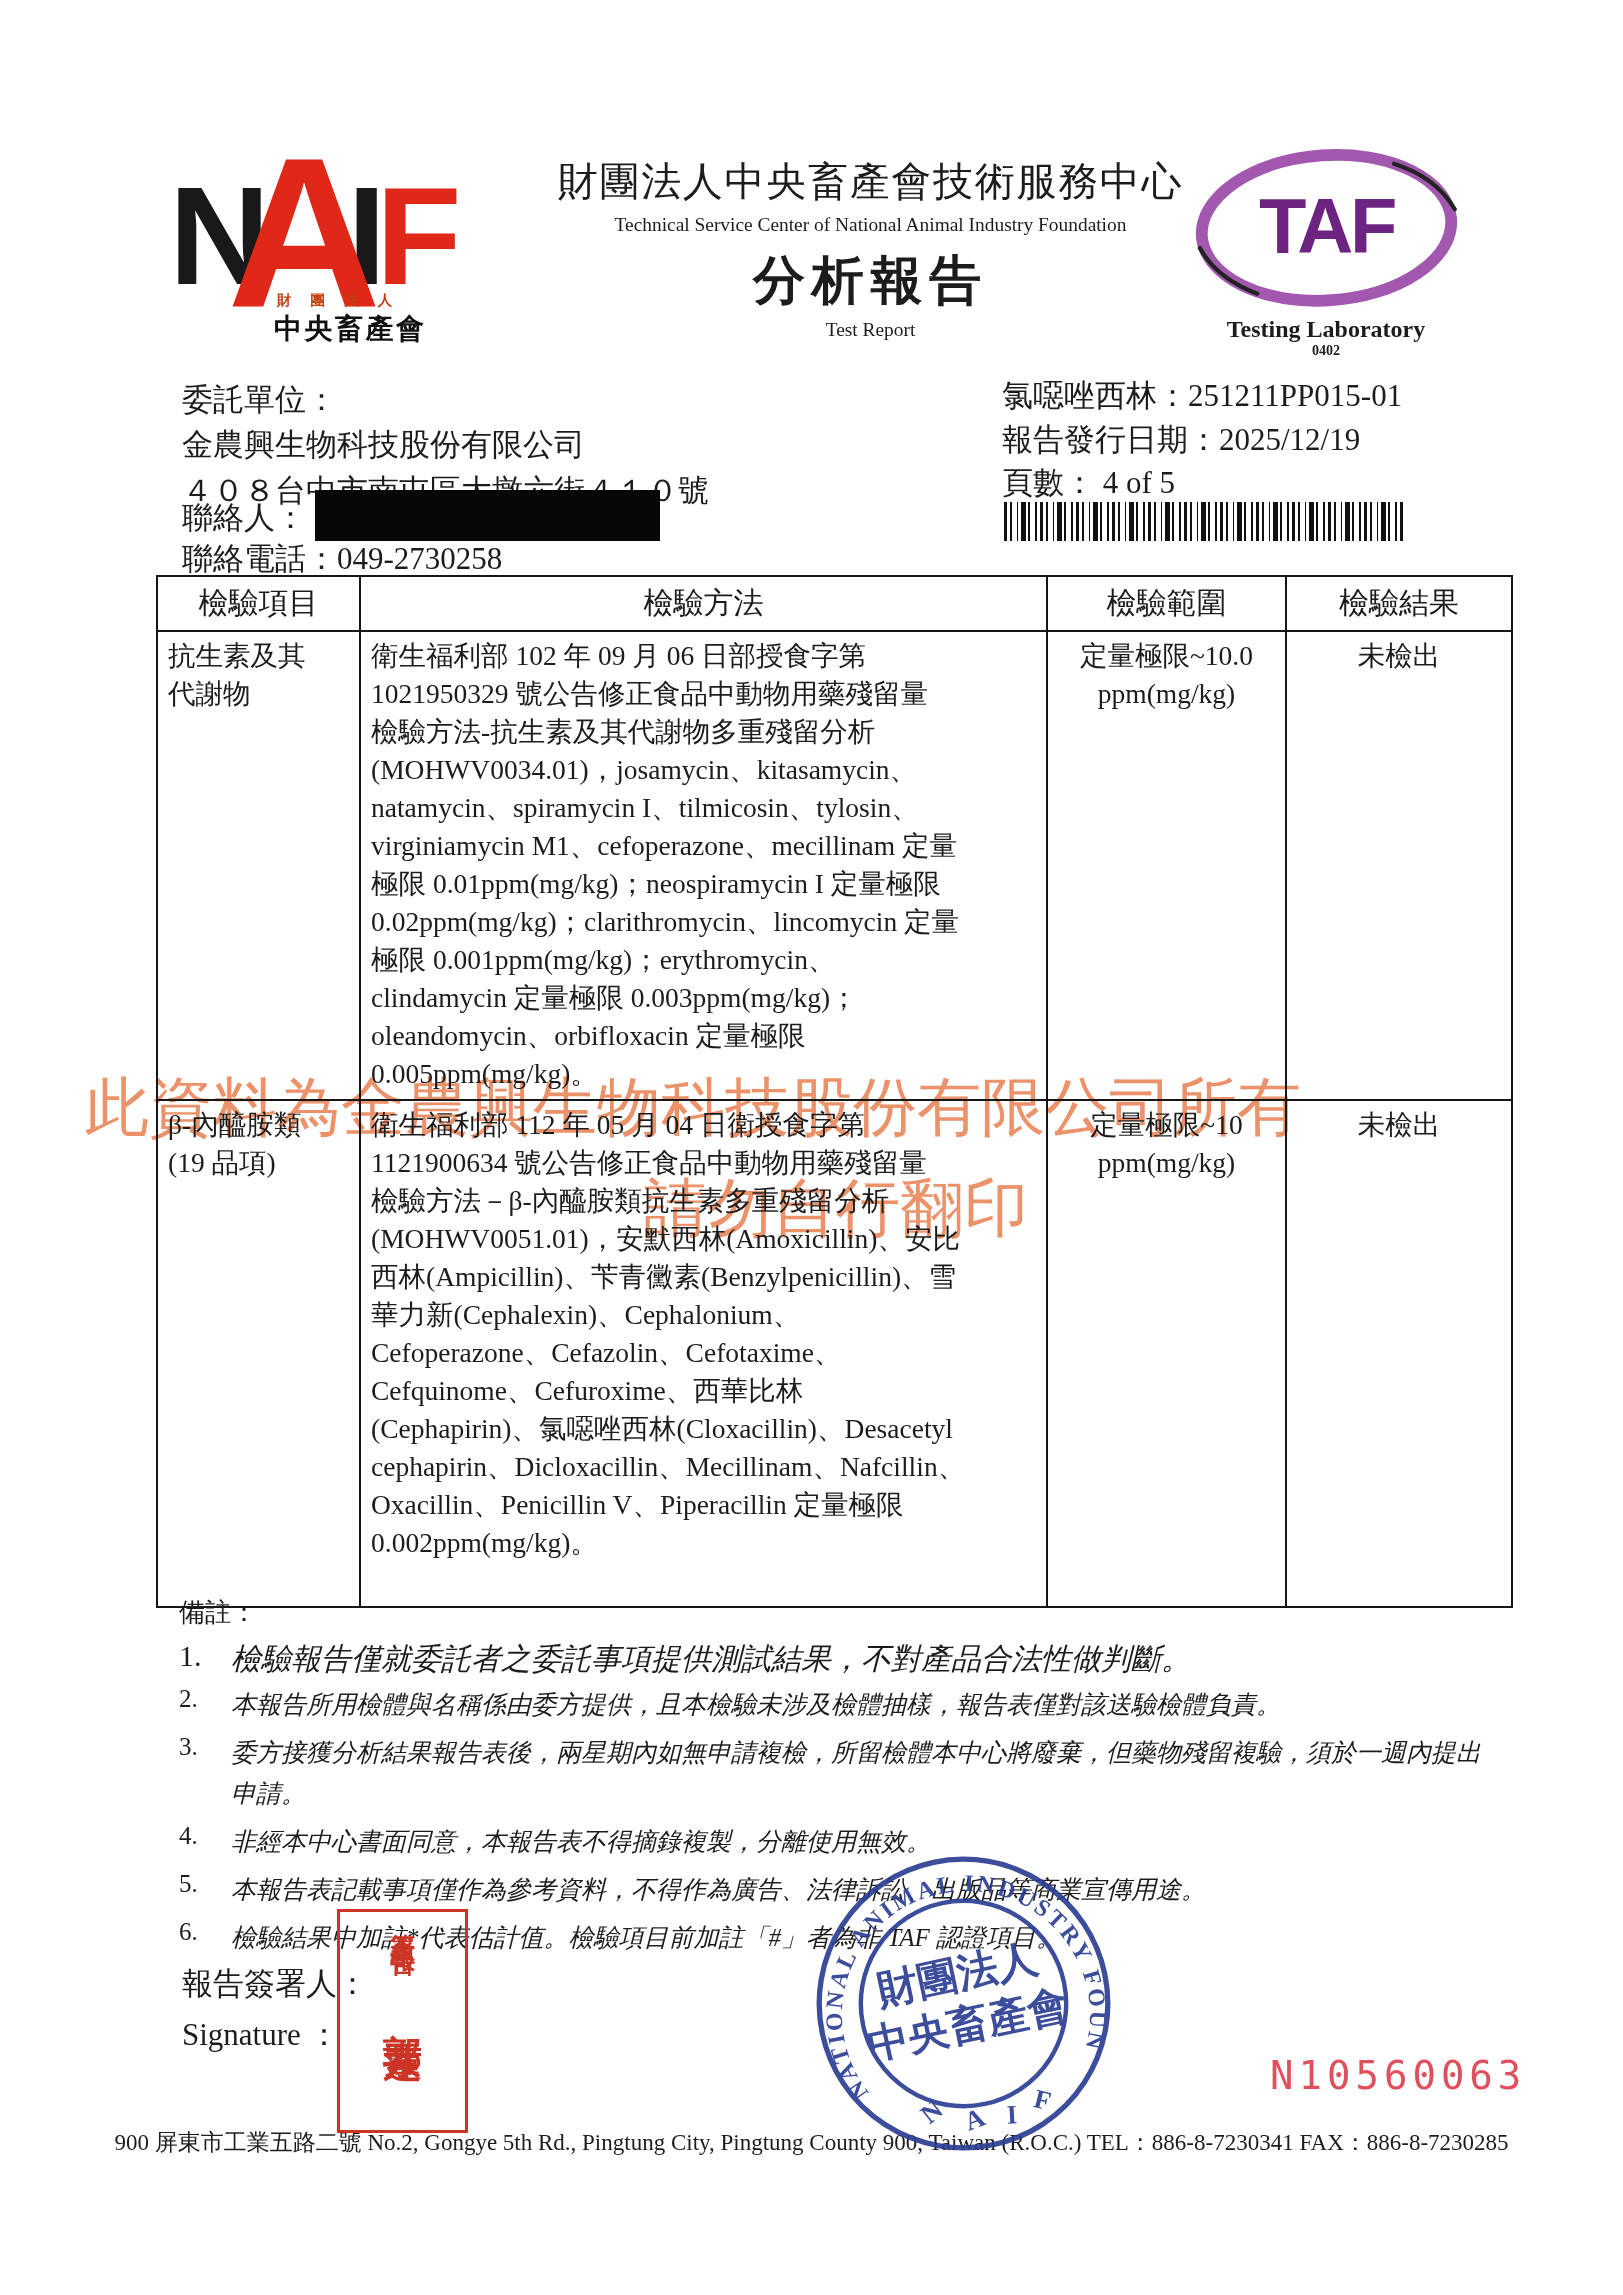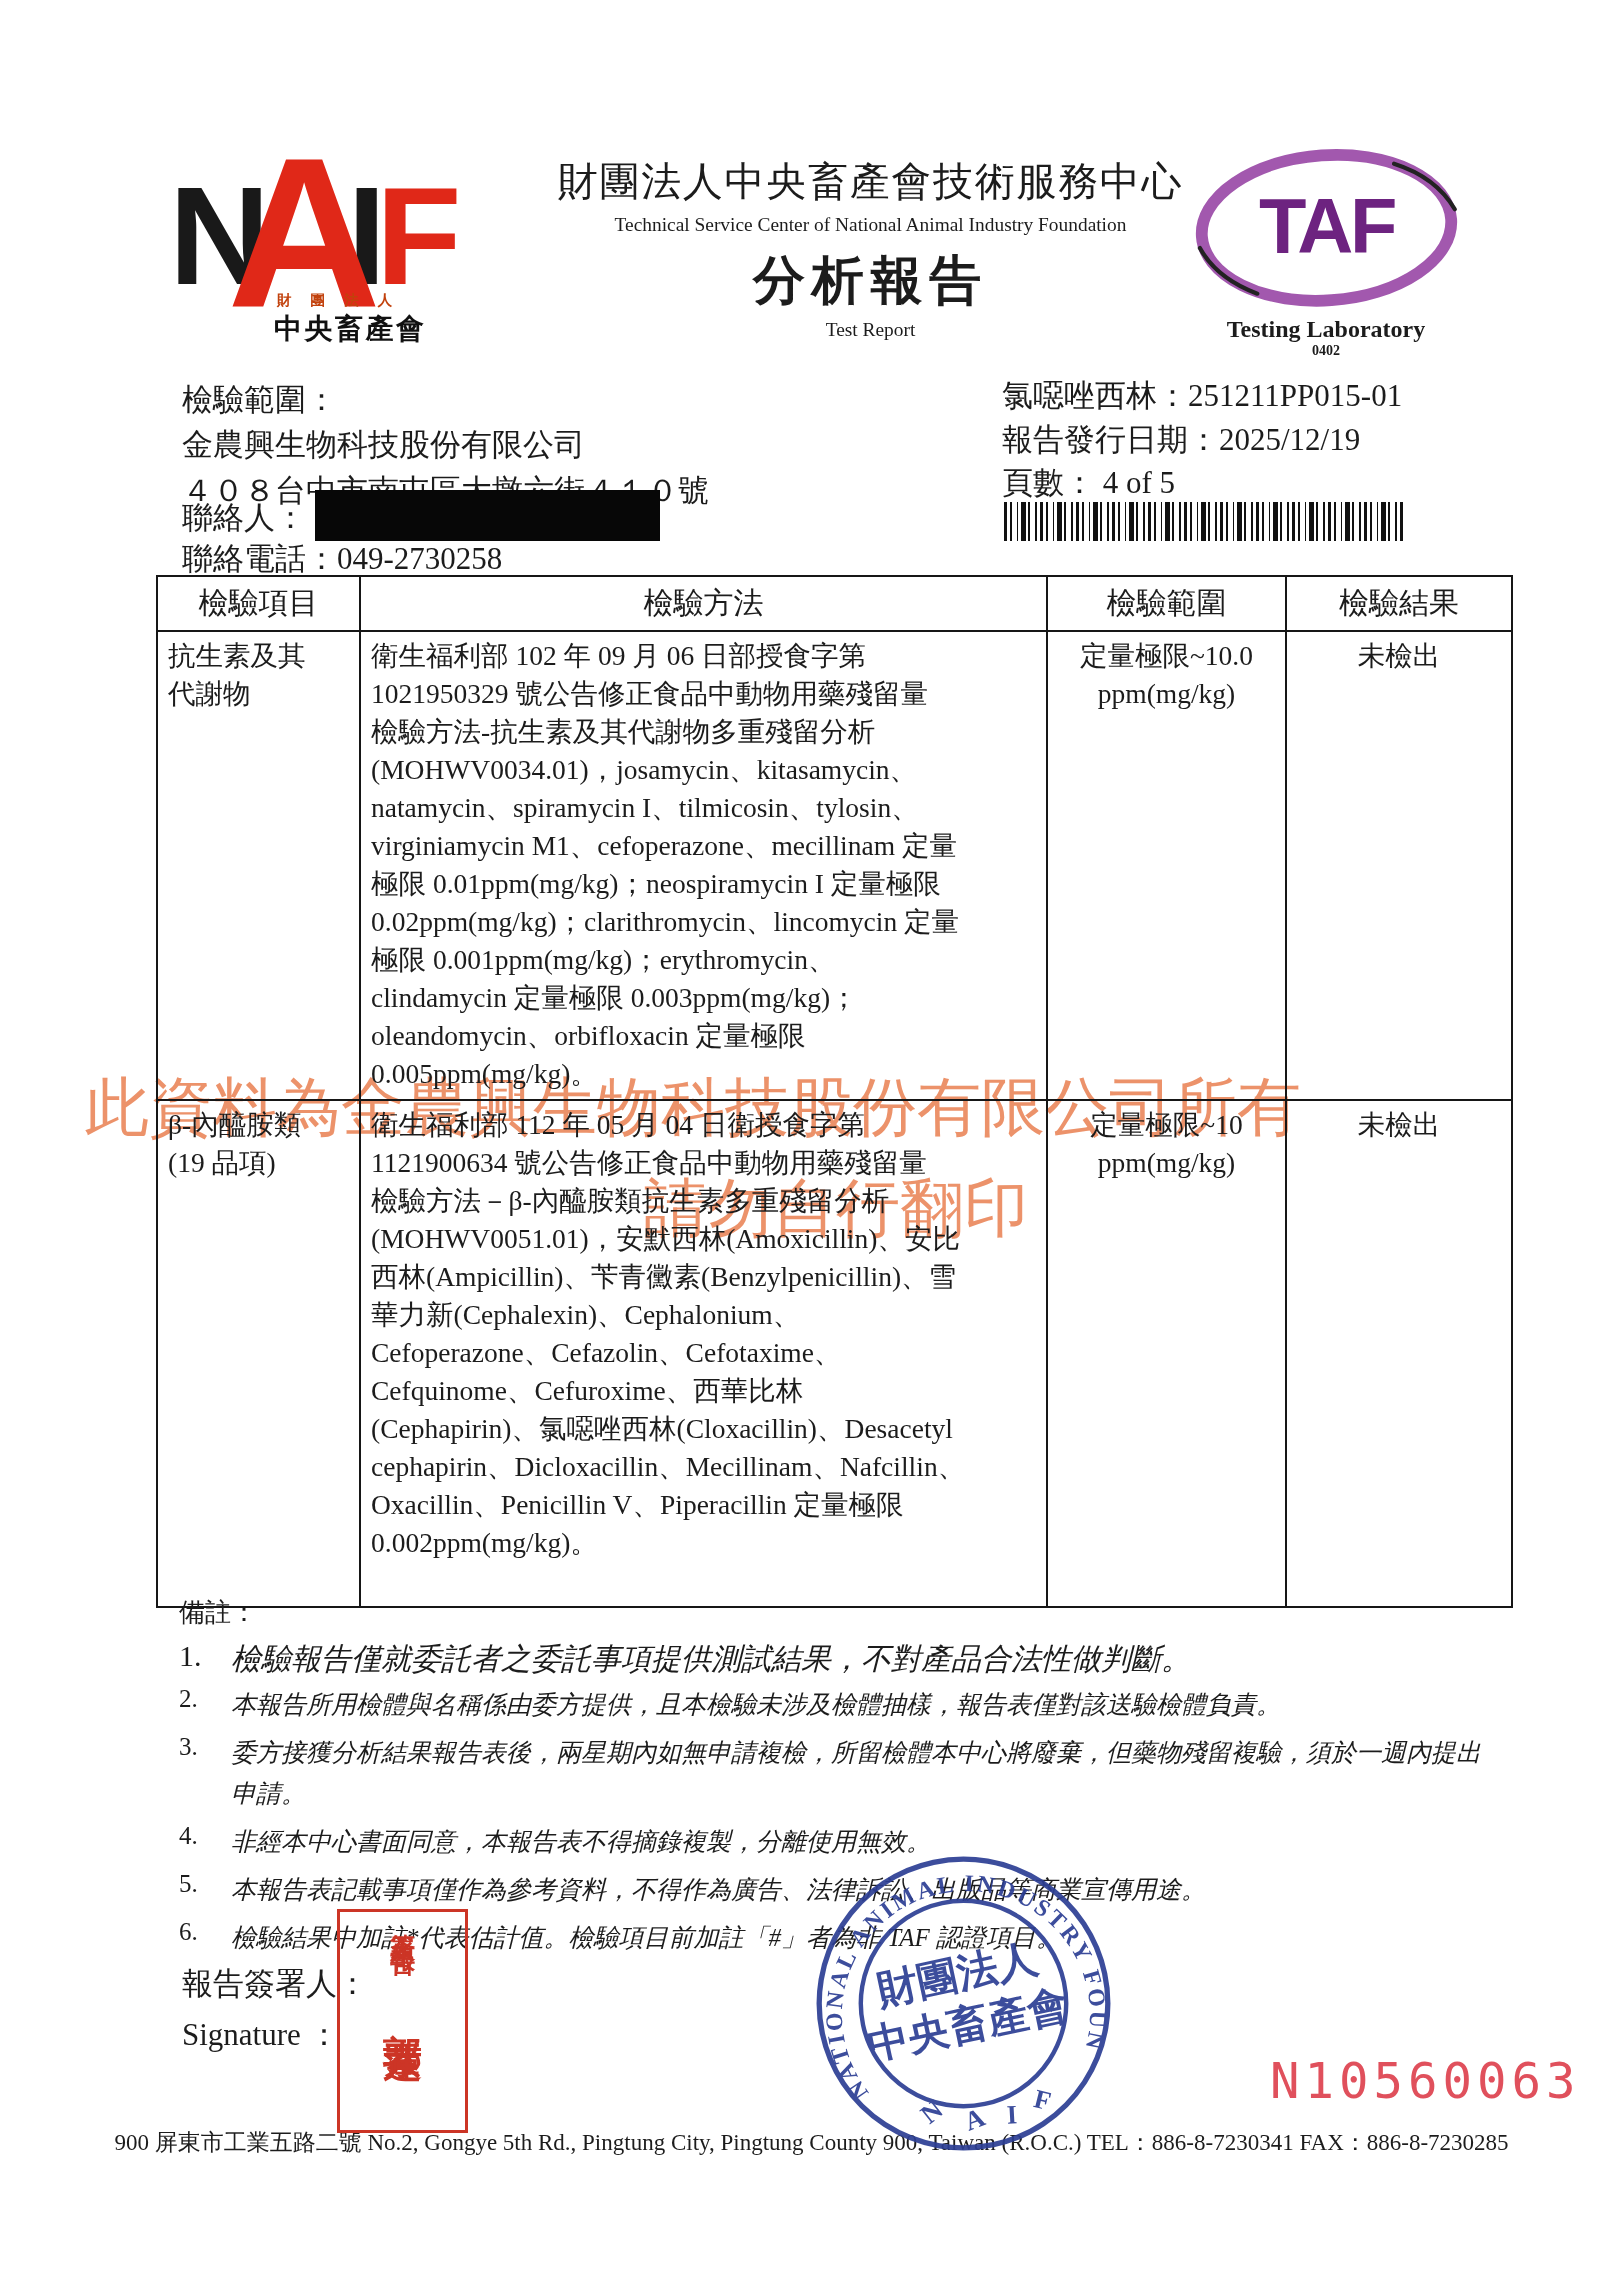--- a/index.html
+++ b/index.html
@@ -76,21 +76,21 @@
   .sig-en{left:182px;top:2014px;font-size:31px;}
   .seal{left:337px;top:1909px;width:125px;height:218px;border:3.4px solid #cc3526;color:#cc3526;
         display:flex;flex-direction:column;align-items:center;z-index:3;background:rgba(255,255,255,0);}
   .seal-top{writing-mode:vertical-rl;font-size:25px;font-weight:bold;line-height:1.1;letter-spacing:1.7px;height:85px;margin-top:1.7px;}
   .seal-name{writing-mode:vertical-rl;font-size:39px;font-weight:bold;letter-spacing:5px;margin-top:3.4px;}
 
   
   .org-stamp{left:813px;top:1853px;width:301px;height:301px;z-index:2;opacity:0.92;}
 
   
-  .serial{left:1270px;top:2053px;font-size:49px;color:#e0505c;font-family:"DejaVu Sans Mono","Liberation Mono",monospace;letter-spacing:5px;z-index:3;}
+  .serial{left:1270px;top:2053px;font-size:39px;color:#e0505c;font-family:"DejaVu Sans Mono","Liberation Mono",monospace;letter-spacing:5px;z-index:3;}
   .footer{left:0px;top:2127px;width:1623px;text-align:center;font-size:23px;white-space:nowrap;}
 </style>
 </head>
 <body>
 
 <div class="abs wm wm1">此資料為金農興生物科技股份有限公司所有</div>
 <div class="abs wm wm2">請勿自行翻印</div>
 
 <div class="abs naif">
   <div class="naif-letters">
@@ -114,21 +114,21 @@
   <svg width="287" height="169" viewBox="0 0 340 200">
     <ellipse cx="170" cy="98" rx="148" ry="86" fill="none" stroke="#a258ae" stroke-width="14" transform="rotate(-4 170 98)"></ellipse>
     <path d="M 250 22 Q 300 38 322 76" fill="none" stroke="#222" stroke-width="5" stroke-linecap="round"></path>
     <path d="M 88 176 Q 40 158 20 122" fill="none" stroke="#222" stroke-width="5" stroke-linecap="round"></path>
     <text x="170" y="128" text-anchor="middle" font-family="Liberation Sans, sans-serif" font-weight="900" font-size="92" letter-spacing="-4" fill="#6d2380">TAF</text>
   </svg>
   <div class="taf-line1">Testing Laboratory</div>
   <div class="taf-line2">0402</div>
 </div>
 
-<div class="abs info-line" style="left:182px;top:379px;">檢驗範圍：</div>
+<div class="abs info-line" style="left:182px;top:379px;">委託單位：</div>
 <div class="abs info-line" style="left:182px;top:424px;">金農興生物科技股份有限公司</div>
 <div class="abs info-line" style="left:182px;top:470px;">４０８台中市南屯區大墩六街４１０號</div>
 <div class="abs info-line" style="left:182px;top:497px;">聯絡人：</div>
 <div class="abs redact"></div>
 <div class="abs info-line" style="left:182px;top:538px;"><span>聯絡電話：</span><span>049-2730258</span></div>
 
 <div class="abs info-line" style="left:1002px;top:375px;"><span>氯噁唑西林：</span><span>251211PP015-01</span></div>
 <div class="abs info-line" style="left:1002px;top:419px;"><span>報告發行日期：</span><span>2025/12/19</span></div>
 <div class="abs info-line" style="left:1002px;top:462px;"><span>頁數：</span>&nbsp;<span>4 of 5</span></div>
 <div class="abs barcode"></div>

